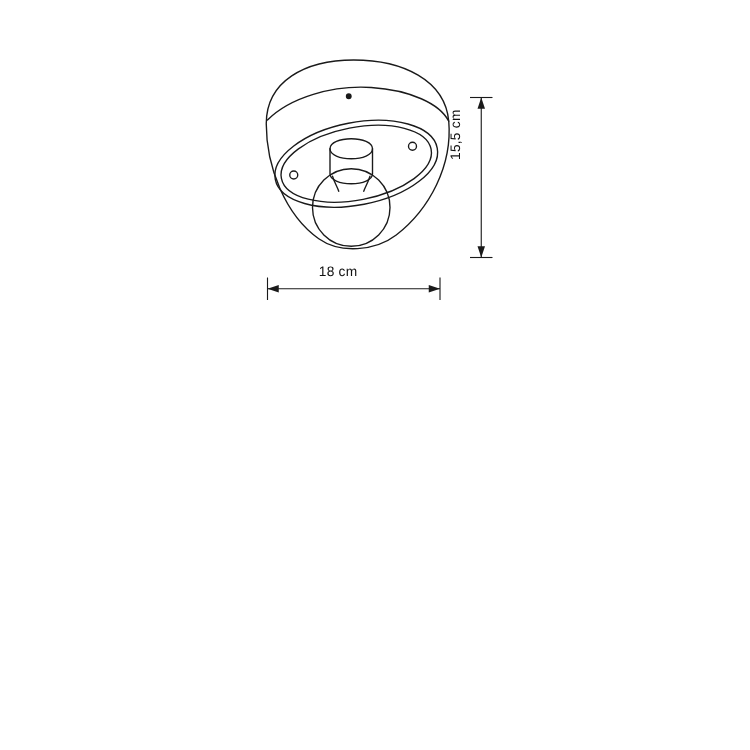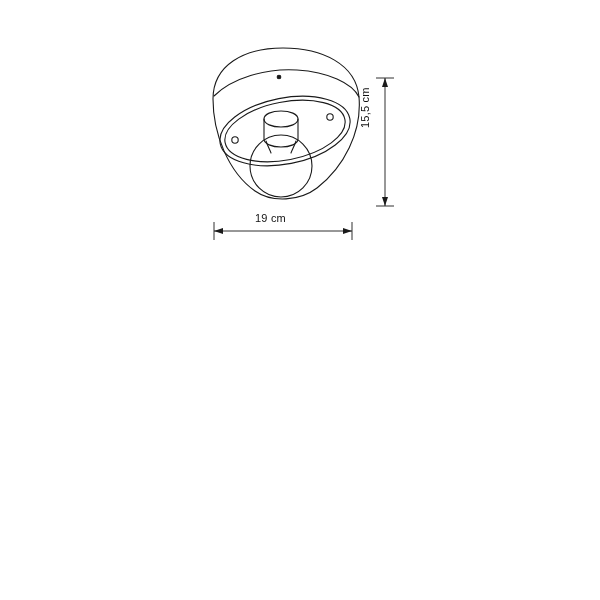--- a/index.html
+++ b/index.html
@@ -87,17 +87,17 @@
       <line x1="352" y1="222" x2="352" y2="240"></line>
 
       <line x1="385" y1="78" x2="385" y2="206"></line>
       <polygon points="385,78 382,87 388,87" fill="#1a1a1a" stroke="none"></polygon>
       <polygon points="385,206 382,197 388,197" fill="#1a1a1a" stroke="none"></polygon>
       <line x1="376" y1="78" x2="394" y2="78"></line>
       <line x1="376" y1="206" x2="394" y2="206"></line>
     </g>
   </svg>
 
-  <div class="dim-label" id="width-label">19 cm</div>
+  <div class="dim-label" id="width-label">18 cm</div>
 
   <div class="dim-label" id="height-label">15,5 cm</div>
 
 </div>
 
 </body></html>

